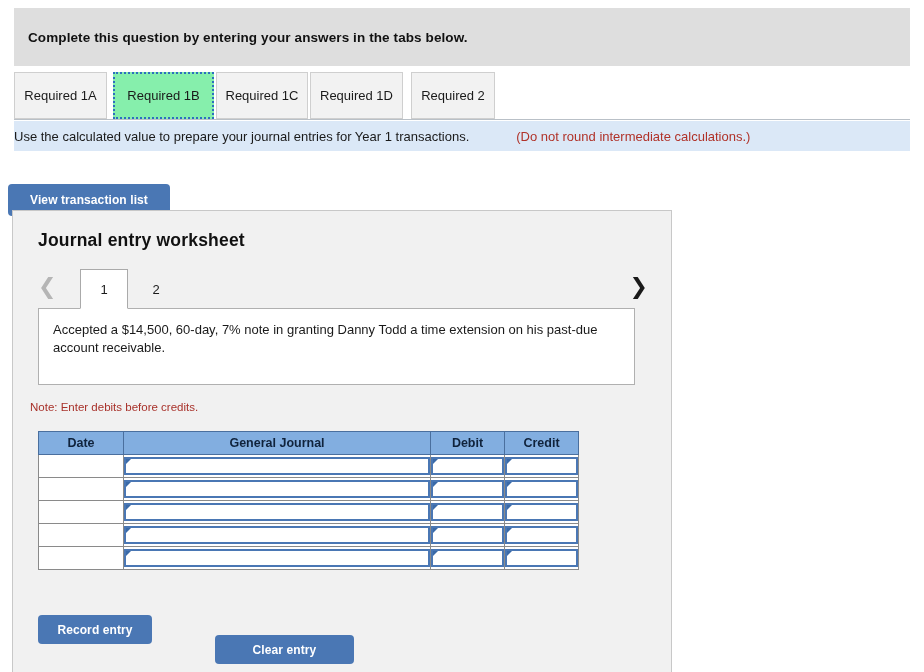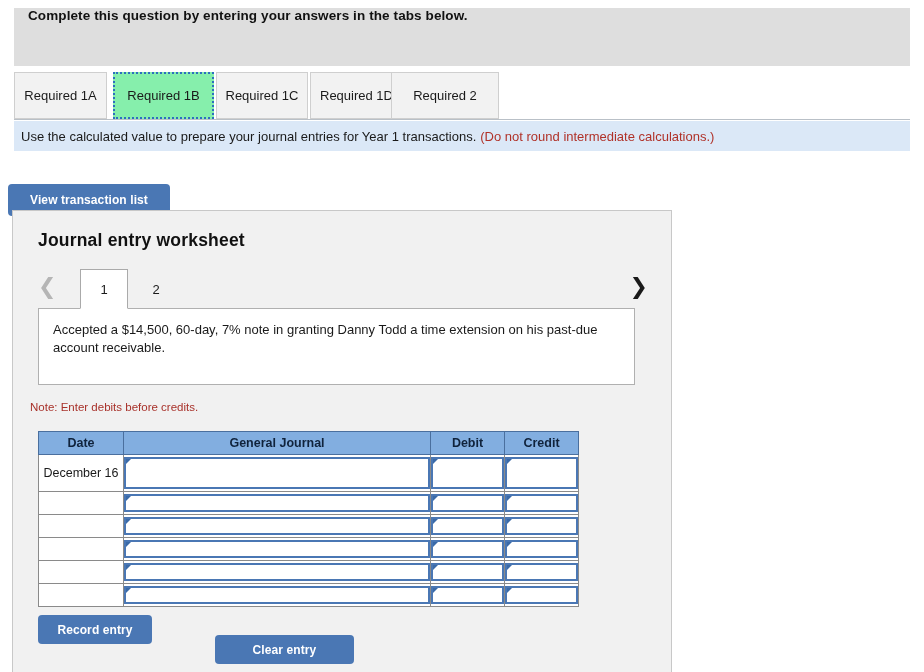--- a/index.html
+++ b/index.html
@@ -19,20 +19,21 @@
   
   .question-banner {
     position: absolute;
     left: 14px;
     top: 8px;
     width: 896px;
     height: 58px;
     background: #dedede;
     box-sizing: border-box;
     display: flex;
+    align-items: center;
   }
   .question-banner-text {
     font-size: 13.5px;
     font-weight: bold;
     color: #111111;
     padding-left: 14px;
     letter-spacing: 0.1px;
   }
 
   
@@ -78,21 +79,21 @@
   .instruction-bar {
     position: absolute;
     left: 14px;
     top: 121px;
     width: 896px;
     height: 30px;
     background: #dbe8f7;
     box-sizing: border-box;
     display: flex;
     align-items: center;
-    padding-left: 7px;
+    gap: 43px;
   }
   .instruction-text {
     font-size: 13px;
     color: #1a1a1a;
   }
   .instruction-note {
     font-size: 13px;
     color: #b03229;
     margin-left: 4px;
   }
@@ -317,21 +318,21 @@
   </div>
   <div class="tab active" id="tab-1" style="left: 99px; width: 101px;">
     <span>Required 1B</span>
   </div>
   <div class="tab" id="tab-2" style="left: 202px; width: 92px;">
     <span>Required 1C</span>
   </div>
   <div class="tab" id="tab-3" style="left: 296px; width: 93px;">
     <span>Required 1D</span>
   </div>
-  <div class="tab" id="tab-4" style="left: 377px; width: 108px;">
+  <div class="tab" id="tab-4" style="left: 397px; width: 84px;">
     <span>Required 2</span>
   </div>
 </div>
 
 <div class="instruction-bar">
   <span class="instruction-text">Use the calculated value to prepare your journal entries for Year 1 transactions.</span>
   <span class="instruction-note">(Do not round intermediate calculations.)</span>
 </div>
 
 <button class="btn btn-view-transaction">View transaction list</button>
@@ -366,32 +367,20 @@
     </colgroup>
     <thead>
       <tr>
         <th>Date</th>
         <th>General Journal</th>
         <th>Debit</th>
         <th>Credit</th>
       </tr>
     </thead>
     <tbody>
-      <tr class="row-tall">
-        <td class="date-cell">December 16</td>
-        <td class="entry-cell">
-          <div class="entry-field"></div>
-        </td>
-        <td class="entry-cell">
-          <div class="entry-field"></div>
-        </td>
-        <td class="entry-cell">
-          <div class="entry-field"></div>
-        </td>
-      </tr>
       <tr class="row-std">
         <td class="date-cell"></td>
         <td class="entry-cell">
           <div class="entry-field"></div>
         </td>
         <td class="entry-cell">
           <div class="entry-field"></div>
         </td>
         <td class="entry-cell">
           <div class="entry-field"></div>

